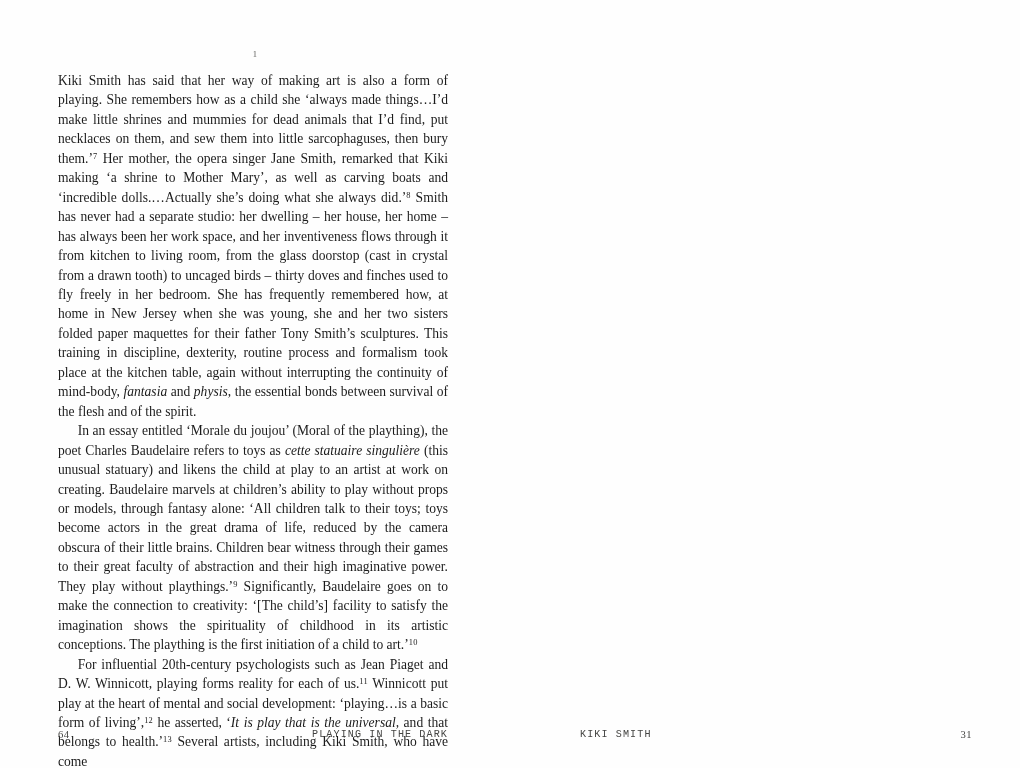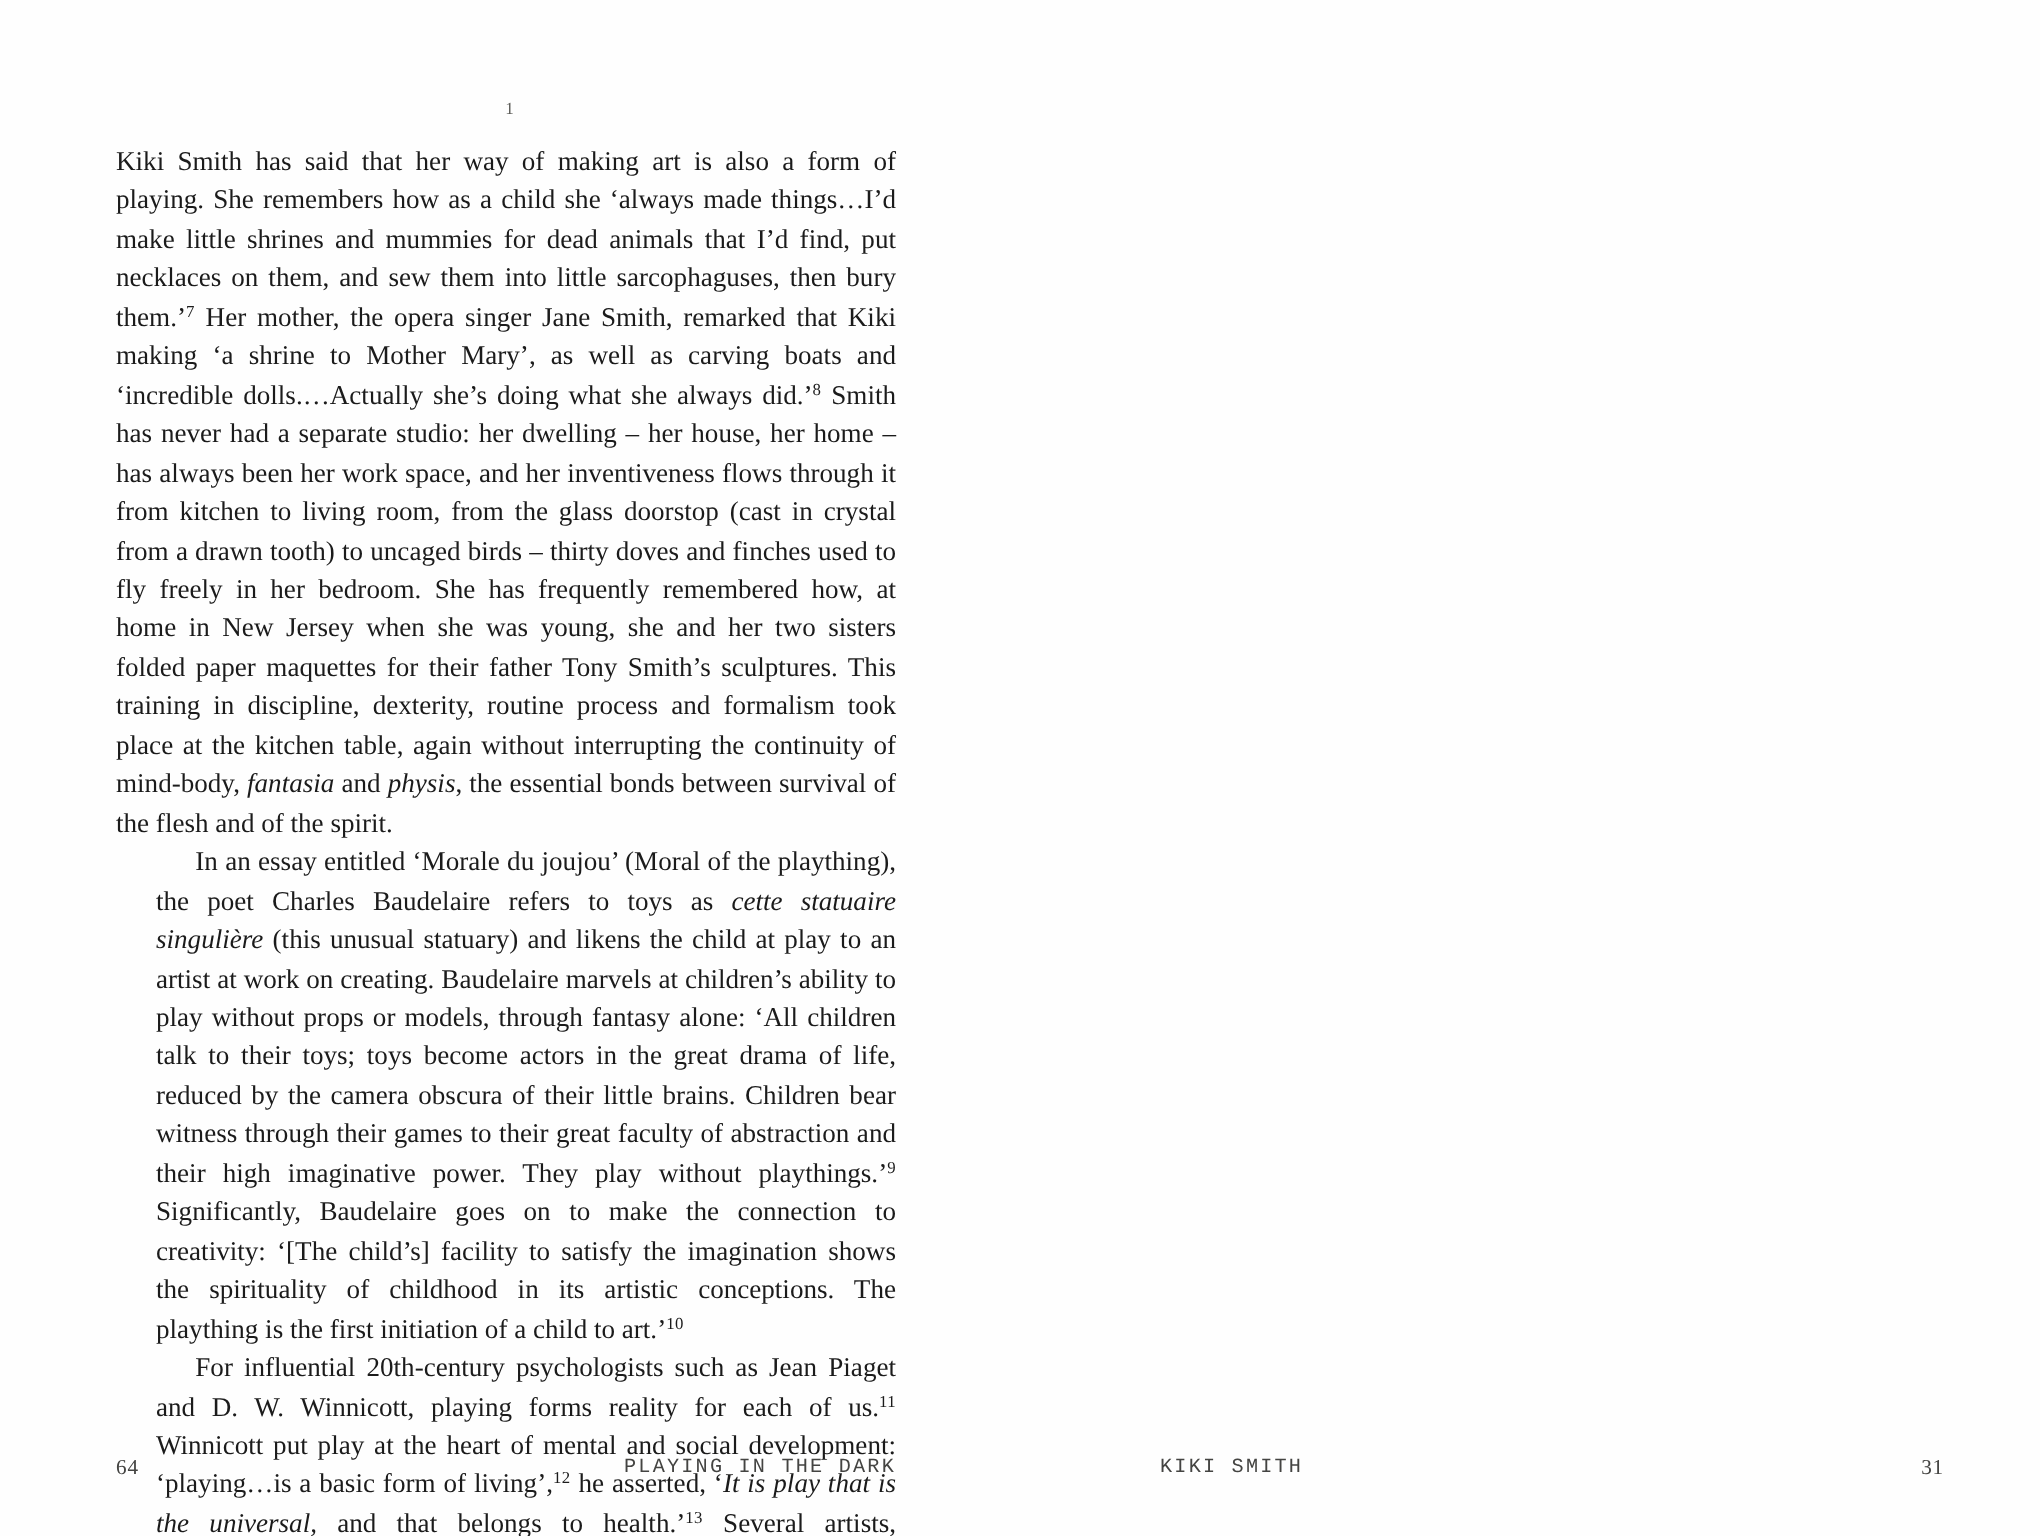--- a/index.html
+++ b/index.html
@@ -70,21 +70,21 @@
   }
   .page-left  .column { left: 58px; }
 
   .col-inner { display: block; }
 
   p.para {
     margin: 0;
     text-indent: 0;
     font-family: Liberation Serif, serif;
   }
-  p.para + p.para { text-indent: 1.45em; margin-left: 20px; }
+  p.para + p.para { text-indent: 1.45em; }
   p.para.indent { text-indent: 1.45em; }
 
   em, i { font-style: italic; }
 
   sup.fn {
     font-size: 0.62em;
     vertical-align: 0.52em;
     line-height: 0;
     letter-spacing: 0.2px;
   }

